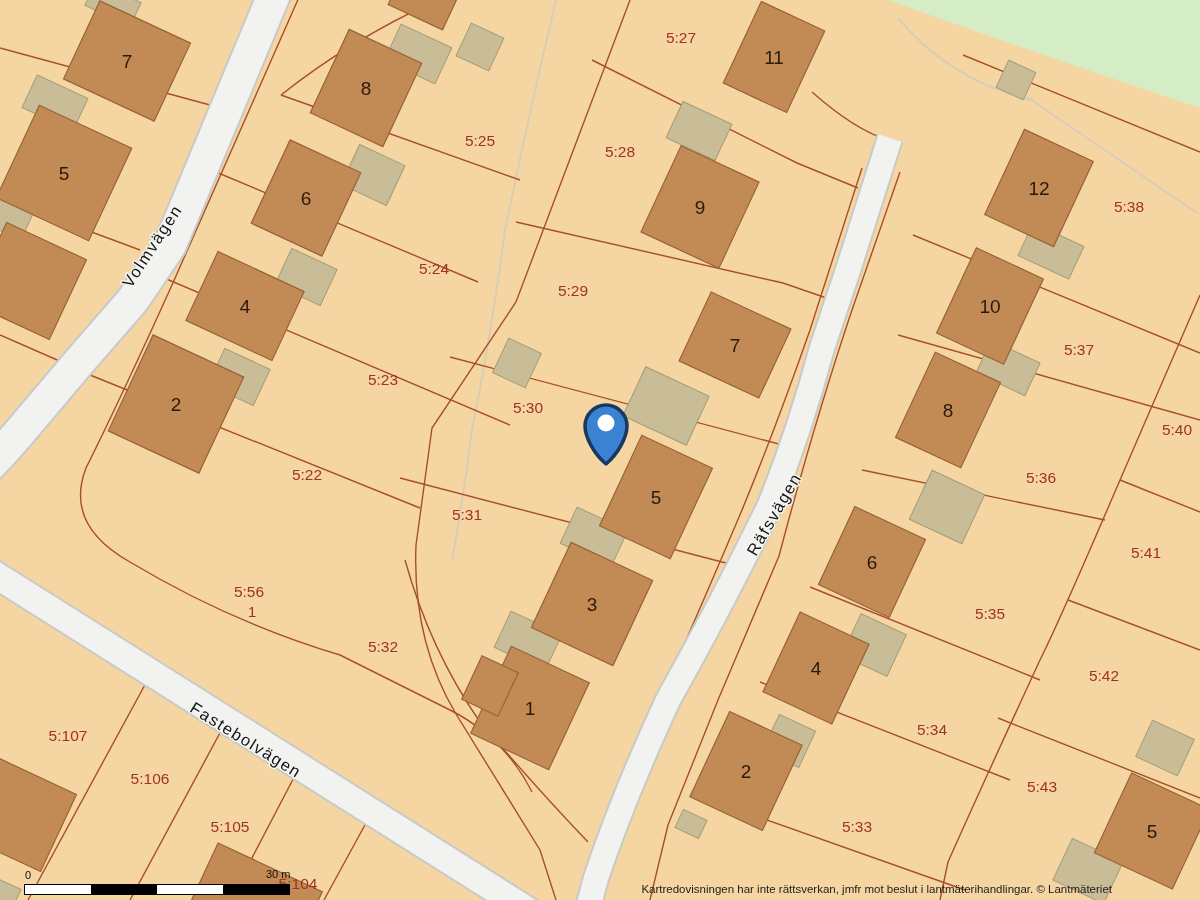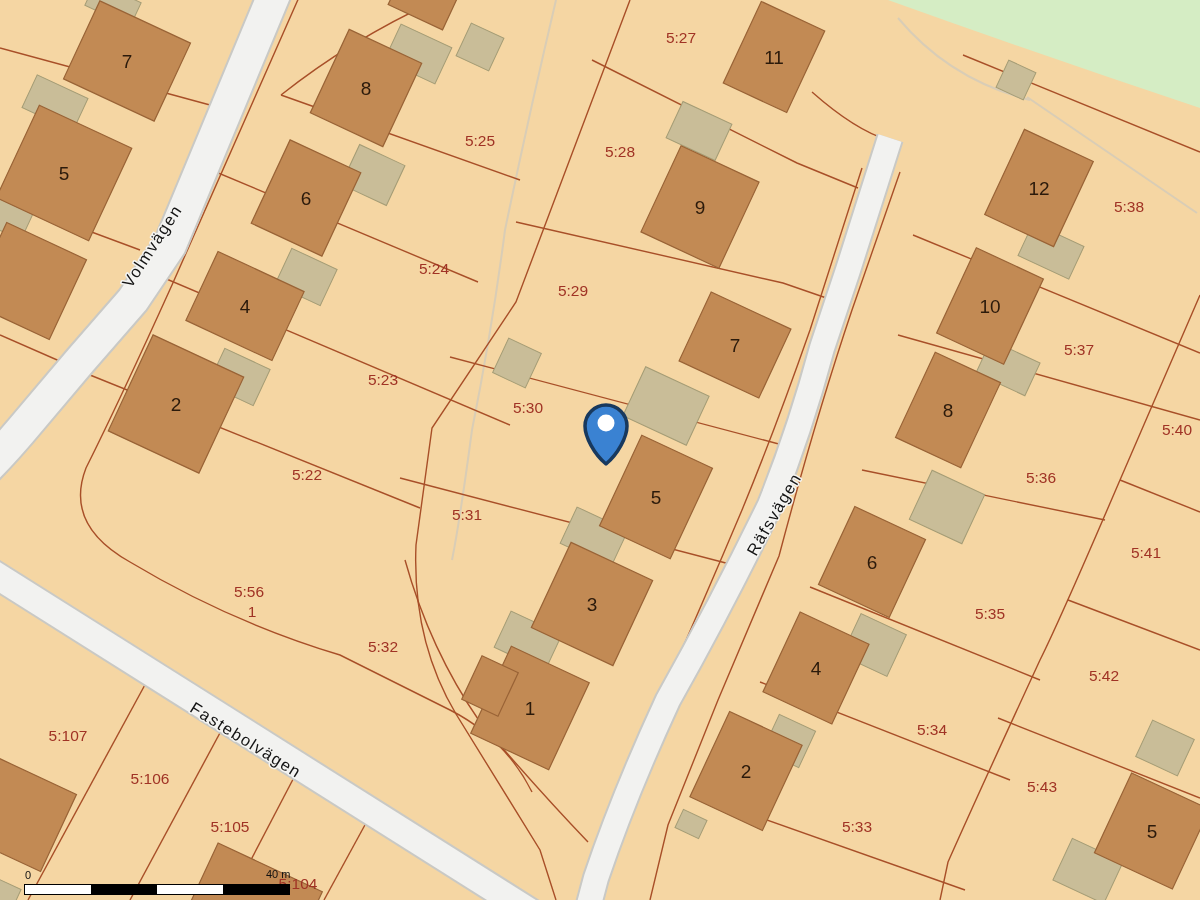--- a/index.html
+++ b/index.html
@@ -169,15 +169,16 @@
       </g>
     </svg>
 
   <div id="scalebar">
       <div class="seg" style="background: rgb(255, 255, 255);"></div>
       <div class="seg" style="background: rgb(0, 0, 0);"></div>
       <div class="seg" style="background: rgb(255, 255, 255);"></div>
       <div class="seg" style="background: rgb(0, 0, 0);"></div>
     </div>
   <div id="scale-zero" class="scale-label">0</div>
-  <div id="scale-end" class="scale-label">40 m</div>
+  <div id="scale-end" class="scale-label">30 m</div>
 
+  <div id="attribution">Kartredovisningen har inte rättsverkan, jmfr mot beslut i lantmäterihandlingar. © Lantmäteriet</div>
 </div>
 
 </body></html>

